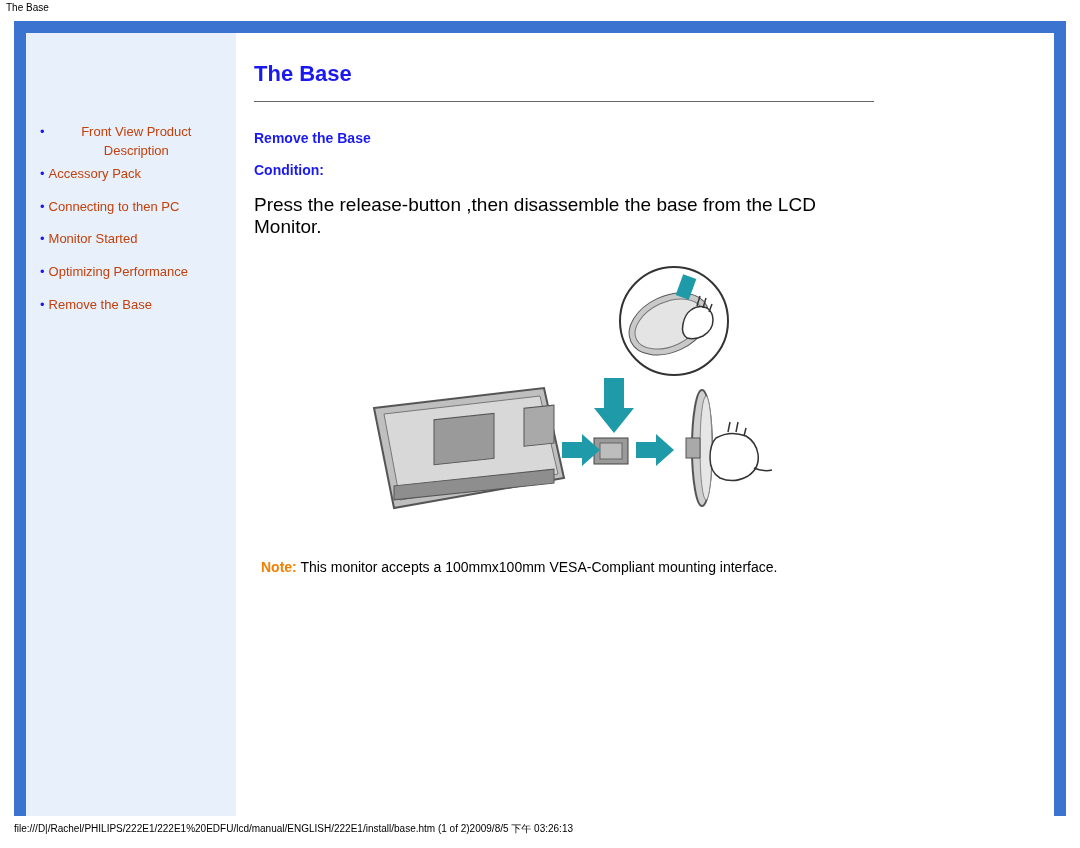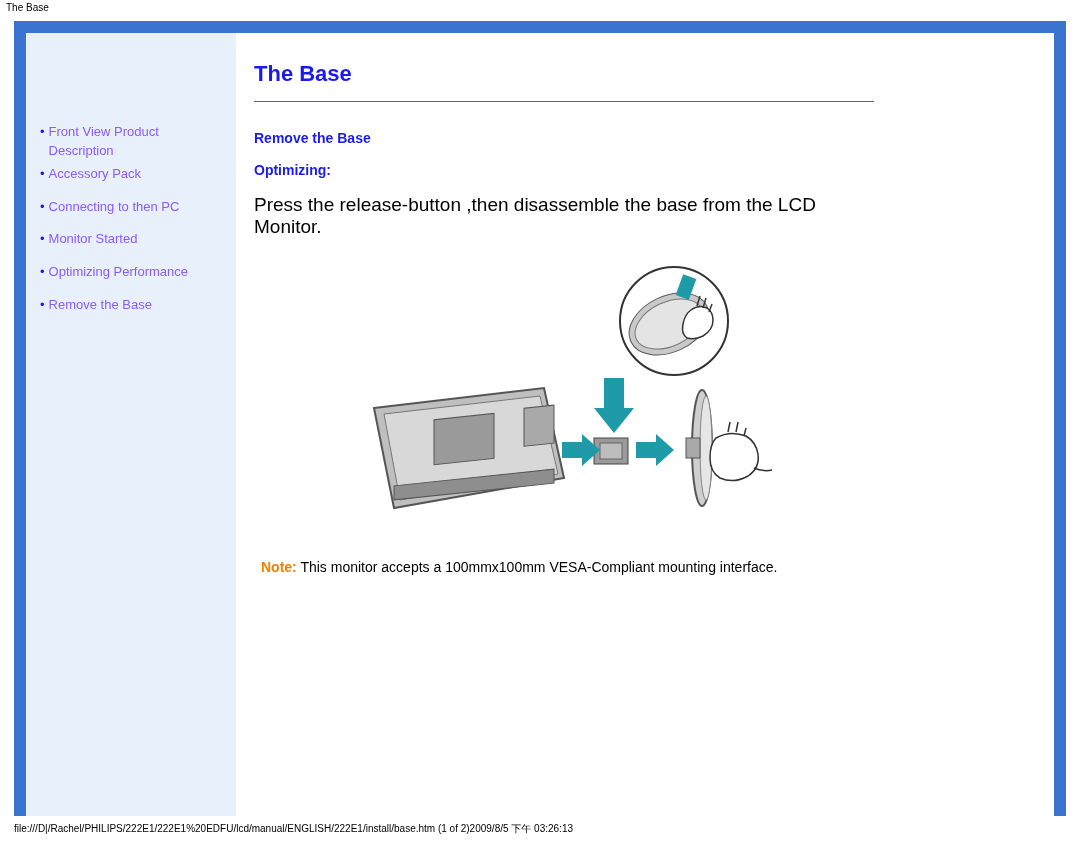--- a/index.html
+++ b/index.html
@@ -25,22 +25,23 @@
     background: #fff;
   }
   .sidebar {
     width: 210px;
     background: #e8f0fb;
     padding: 90px 12px 12px 14px;
     font-size: 13px;
     line-height: 1.45;
   }
   .sidebar .link {
-    color: #8b5cf6;
+    color: #c2410c;
     cursor: pointer;
+    text-align: center;
   }
   .sidebar .row {
     display: flex;
     align-items: flex-start;
     margin-bottom: 4px;
   }
   .sidebar .bullet {
     color: #1a1af0;
     margin-right: 4px;
   }
@@ -134,21 +135,21 @@
       <span class="bullet">•</span>
       <span class="link">Remove the Base</span>
     </div>
   </div>
 
   <div class="main">
     <div class="main-inner">
       <h1 class="page-title">The Base</h1>
       <hr class="rule">
       <p class="sub-heading">Remove the Base</p>
-      <p class="sub-heading">Optimizing:</p>
+      <p class="sub-heading">Condition:</p>
       <p class="body-text">Press the release-button ,then disassemble the base from the LCD Monitor.</p>
 
       <div class="illus-wrap">
         <svg class="illus" width="440" height="280" viewBox="0 0 440 280">
 
           <g transform="translate(275,8)">
             <circle cx="55" cy="55" r="54" fill="#fff" stroke="#333" stroke-width="2"></circle>
             <ellipse cx="50" cy="58" rx="42" ry="28" fill="#c9c9c9" stroke="#555" transform="rotate(-25 50 58)"></ellipse>
             <ellipse cx="50" cy="58" rx="36" ry="22" fill="#e4e4e4" stroke="#777" transform="rotate(-25 50 58)"></ellipse>
             <rect x="60" y="10" width="14" height="22" fill="#1f9aa8" transform="rotate(20 67 21)"></rect>

